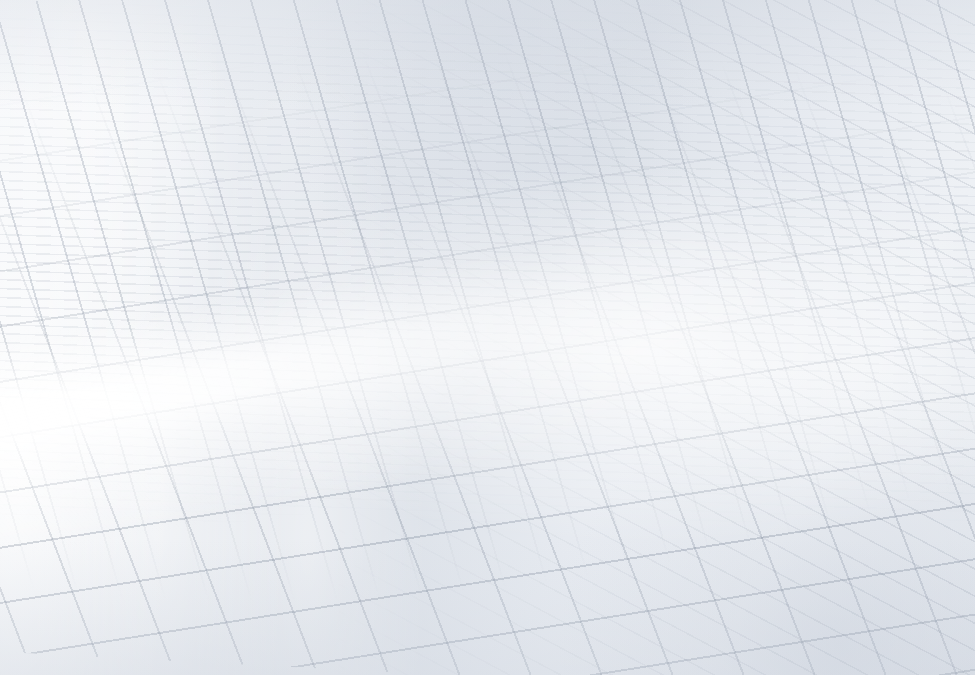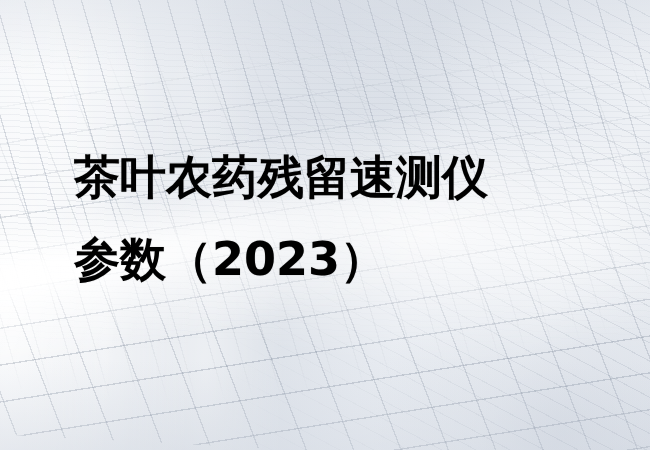--- a/index.html
+++ b/index.html
@@ -157,18 +157,14 @@
   <div class="bg-layer" id="bg-base"></div>
   <div class="bg-layer" id="bg-ribbons"></div>
   <div class="bg-layer" id="bg-mesh-top"></div>
   <div class="bg-layer" id="bg-mesh-bottom"></div>
   <div class="bg-layer" id="bg-mesh-right"></div>
   <div class="bg-layer" id="bg-striations"></div>
   <div class="bg-layer" id="bg-glow"></div>
   <div class="bg-layer" id="bg-highlight"></div>
   <div class="bg-layer" id="bg-vignette"></div>
 
-  <div id="title-block">
-    <div class="title-line">茶叶农药残留速测仪</div>
-    <div class="title-line">参数（2023）</div>
-  </div>
 
 </div>
 
 </body></html>

